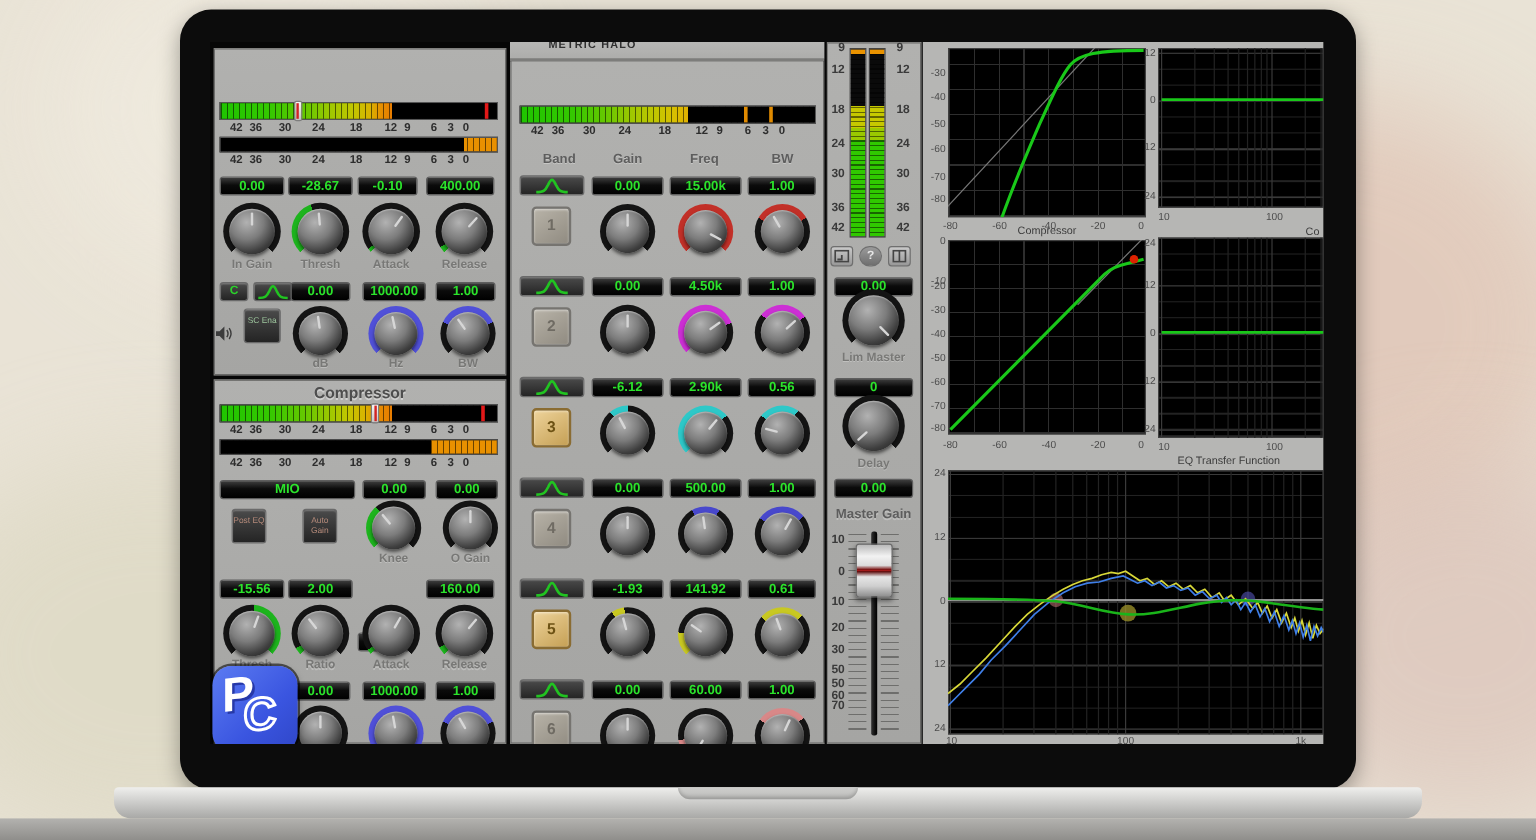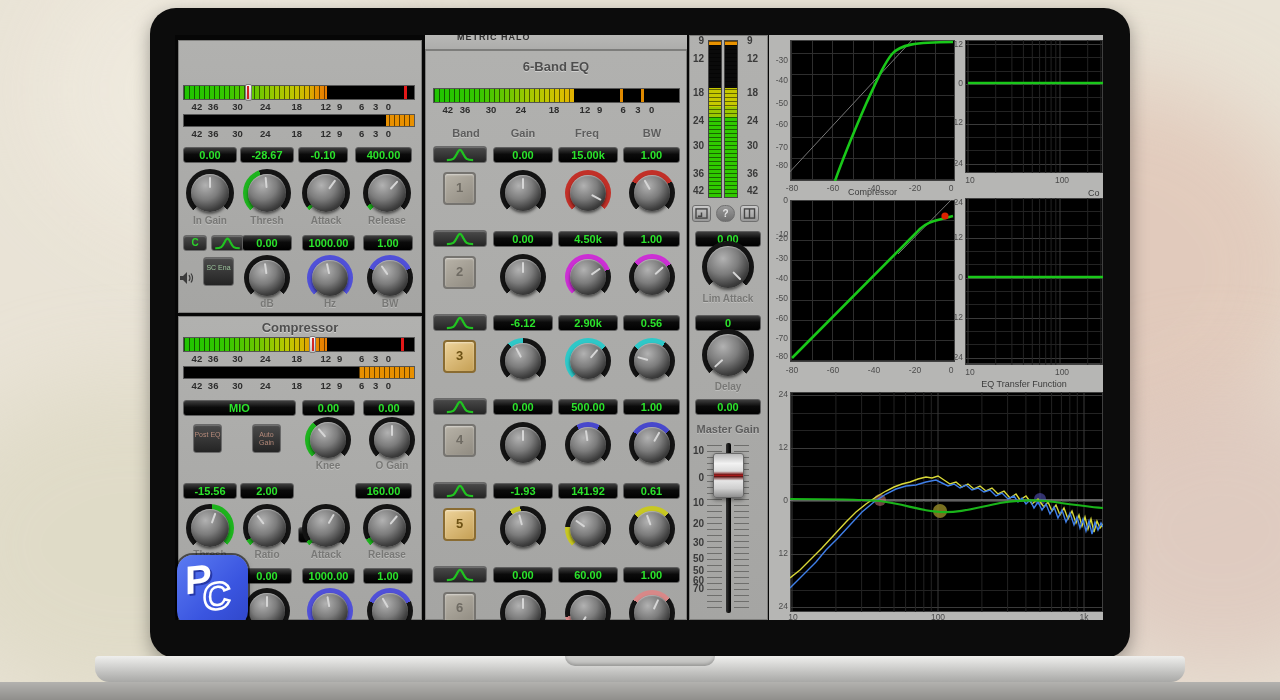--- a/index.html
+++ b/index.html
@@ -281,21 +281,20 @@
 
   <div id="pclogo">
     <span class="lp">P</span>
     <span class="lc">C</span>
   </div>
 
   <div class="brandstrip" style="left:250px;top:0;width:262px;height:16px;">
     <span class="brandtxt">METRIC HALO</span>
   </div>
   <div class="panel" style="left:250px;top:16px;width:262px;height:569px;border-top:none;"></div>
-  <div class="ttl" style="left:253px;top:24px;width:256px;">6-Band EQ</div>
 
   <div class="hm" style="left:258px;top:53px;width:247px;height:15px;">
     <div class="fill" style="background:linear-gradient(90deg,#1fc400 0%,#35c800 18%,#6cc800 30%,#a0c800 38%,#c2c600 46%,#d8c000 52%,#e0b000 57%,#000 57%);"></div>
     <div class="segs"></div>
     <div class="otick" style="left:76%;"></div>
     <div class="otick" style="left:84.5%;"></div>
   </div>
   <div class="tk tx mtk" style="left:258px;top:69px;width:247px;height:11px;">
       <span style="left: 6%;">42</span>
       <span style="left: 13%;">36</span>
@@ -451,21 +450,21 @@
     <svg width="13" height="11" viewBox="0 0 14 12">
         <rect x="1.5" y="1" width="11" height="10" fill="none" stroke="#454545" stroke-width="1.5"></rect>
         <line x1="7" y1="1" x2="7" y2="11" stroke="#454545" stroke-width="1.5"></line>
       </svg>
   </div>
 
   <div class="vb" style="left:520px;top:196px;width:66px;">0.00</div>
   <div class="knob k52" style="left:527px;top:206px;--rot:135deg;background:conic-gradient(from 225deg,#141414 0 270deg,transparent 270deg);">
       <span class="ptr"></span>
     </div>
-  <div class="kl" style="left:553px;top:258px;">Lim Attack</div>
+  <div class="kl" style="left:553px;top:258px;">Lim Master</div>
 
   <div class="vb" style="left:520px;top:280px;width:66px;">0</div>
   <div class="knob k52" style="left:527px;top:294px;--rot:-132deg;background:conic-gradient(from 225deg,#141414 0 270deg,transparent 270deg);">
       <span class="ptr"></span>
     </div>
   <div class="kl" style="left:553px;top:346px;">Delay</div>
 
   <div class="vb" style="left:520px;top:364px;width:66px;">0.00</div>
   <div class="kl" style="left:553px;top:388px;font-size:11px;color:#5d5d5d;">Master Gain</div>
 

